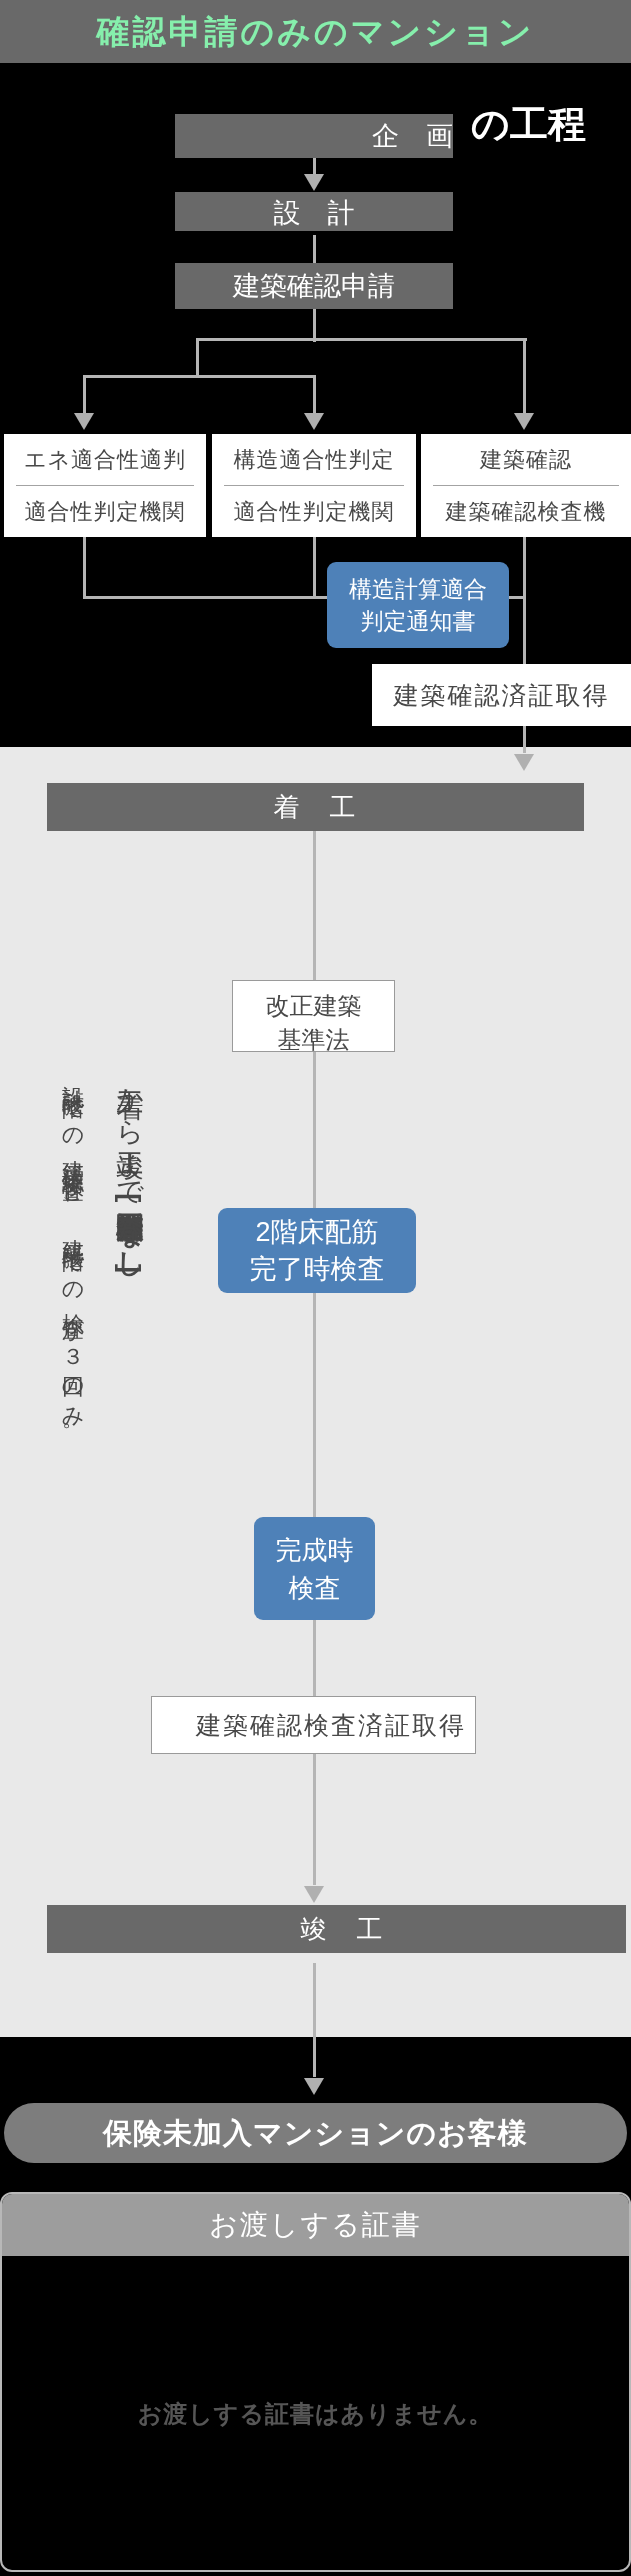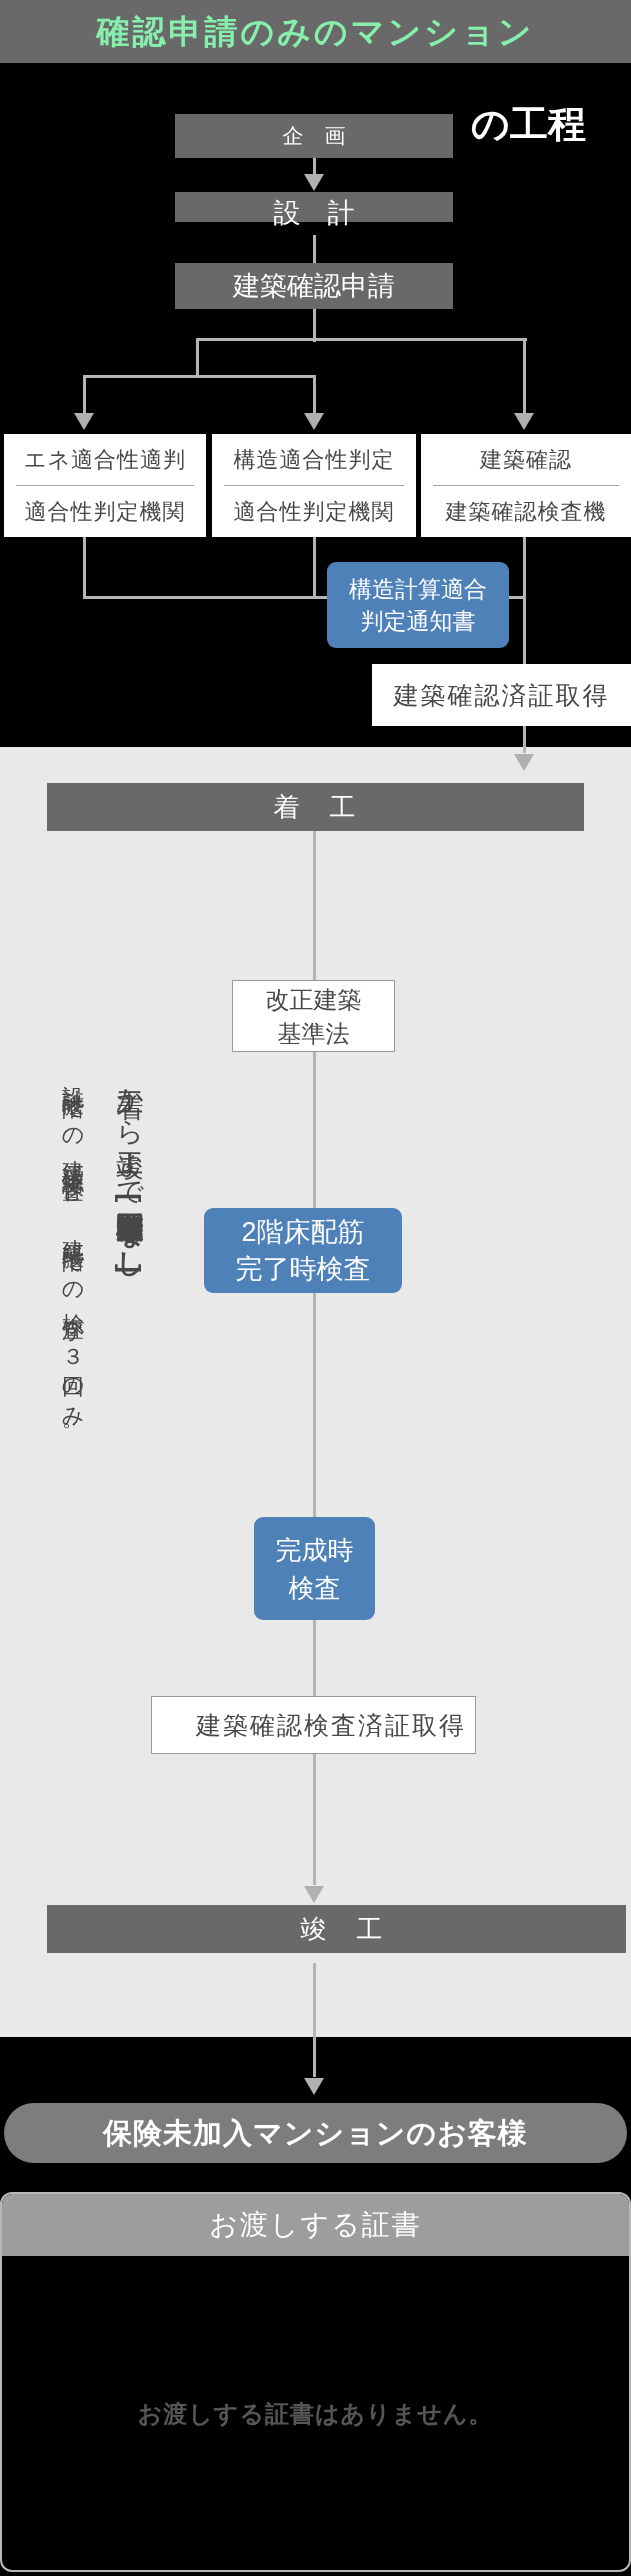--- a/index.html
+++ b/index.html
@@ -10,49 +10,49 @@
   }
   .abs{position:absolute;}
   
   #gray-band{left:0;top:747px;width:631px;height:1290px;background:#e9e9e9;}
   
   #title-bar{left:0;top:0;width:631px;height:63px;background:#696969;color:#86efac;
     font-size:33px;font-weight:bold;letter-spacing:3px;text-align:center;line-height:63px;z-index:3;}
   #subtitle{left:471px;top:99px;width:140px;color:#fff;font-size:38px;font-weight:bold;z-index:3;}
   
   .gbar{background:#696969;color:#fff;text-align:center;z-index:2;}
-  #step-planning{left:175px;top:114px;width:278px;height:44px;font-size:21px;line-height:44px;}
-  #step-design{left:175px;top:192px;width:278px;height:30px;font-size:27px;line-height:43px;}
+  #step-planning{left:175px;top:114px;width:278px;height:44px;font-size:27px;line-height:44px;text-align:right;}
+  #step-design{left:175px;top:192px;width:278px;height:39px;font-size:27px;line-height:43px;}
   #step-application{left:175px;top:263px;width:278px;height:46px;font-size:27px;line-height:46px;}
   #start-bar{left:47px;top:783px;width:537px;height:48px;font-size:26px;line-height:48px;letter-spacing:2px;}
   #end-bar{left:47px;top:1905px;width:567px;height:48px;font-size:26px;line-height:48px;letter-spacing:2px;padding-left:12px;}
   
   .ln{position:absolute;width:3px;background:#b5b5b5;z-index:1;}
   .lnh{position:absolute;height:3px;background:#b5b5b5;z-index:1;}
   .ah{position:absolute;width:0;height:0;border-left:10px solid transparent;
       border-right:10px solid transparent;border-top:17px solid #b0b0b0;z-index:1;}
   
   .wbox{background:#fff;color:#484848;z-index:2;display:flex;flex-direction:column;}
   .wbox .half{flex:1;display:flex;align-items:center;justify-content:center;
       font-size:22px;letter-spacing:1px;white-space:nowrap;}
   .wbox .divider{height:1px;background:#a3a3a3;margin:0 12px;}
   #review-box-1{left:4px;top:434px;width:202px;height:103px;}
   #review-box-2{left:212px;top:434px;width:204px;height:103px;}
   #review-box-3{left:421px;top:434px;width:210px;height:103px;}
   
   .bluebox{background:#4e81b8;color:#fff;z-index:2;border-radius:9px;
      display:flex;flex-direction:column;align-items:center;justify-content:center;text-align:center;}
   #structural-notice{left:327px;top:562px;width:182px;height:86px;font-size:23px;line-height:32px;}
-  #inspection-floor{left:204px;top:1208px;width:198px;height:85px;font-size:27px;line-height:37px;}
+  #inspection-floor{left:218px;top:1208px;width:198px;height:85px;font-size:27px;line-height:37px;}
   #inspection-completion{left:254px;top:1517px;width:121px;height:103px;font-size:26px;line-height:38px;}
   
   .cert{background:#fff;color:#484848;z-index:2;text-align:center;font-size:25px;letter-spacing:2px;white-space:nowrap;}
   #confirmation-cert{left:372px;top:664px;width:259px;height:62px;line-height:62px;}
   #law-box{left:232px;top:980px;width:163px;height:72px;background:#fff;border:1px solid #9a9a9a;
-     color:#484848;z-index:2;text-align:center;font-size:24px;line-height:34px;padding-top:2px;box-sizing:border-box;}
+     color:#484848;z-index:2;text-align:center;font-size:24px;line-height:34px;padding-top:8px;box-sizing:border-box;}
   #inspection-cert{left:151px;top:1696px;width:325px;height:58px;line-height:56px;border:1px solid #9a9a9a;box-sizing:border-box;padding-left:35px;}
   
   .vtext{position:absolute;writing-mode:vertical-rl;text-orientation:mixed;color:#474747;z-index:2;white-space:nowrap;}
   #note-bold{left:112px;top:1070px;font-size:27px;letter-spacing:0px;}
   #note-bold .lead{font-weight:normal;}
   #note-bold .emph{font-weight:bold;}
   #note-small{left:58px;top:1068px;font-size:22px;letter-spacing:4px;}
   
   #customer-pill{left:4px;top:2103px;width:623px;height:60px;border-radius:30px;background:#7d7d7d;
      color:#fff;text-align:center;line-height:60px;font-size:29px;font-weight:bold;letter-spacing:1px;z-index:2;}

